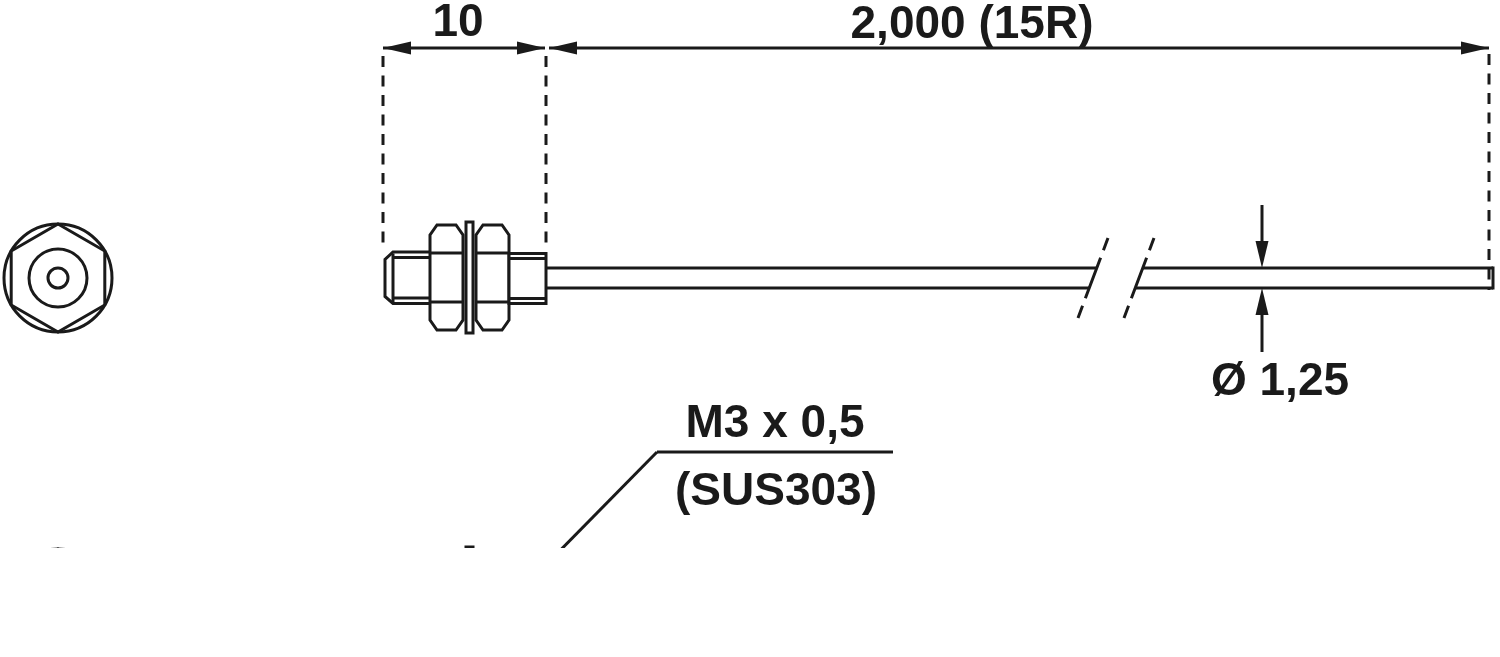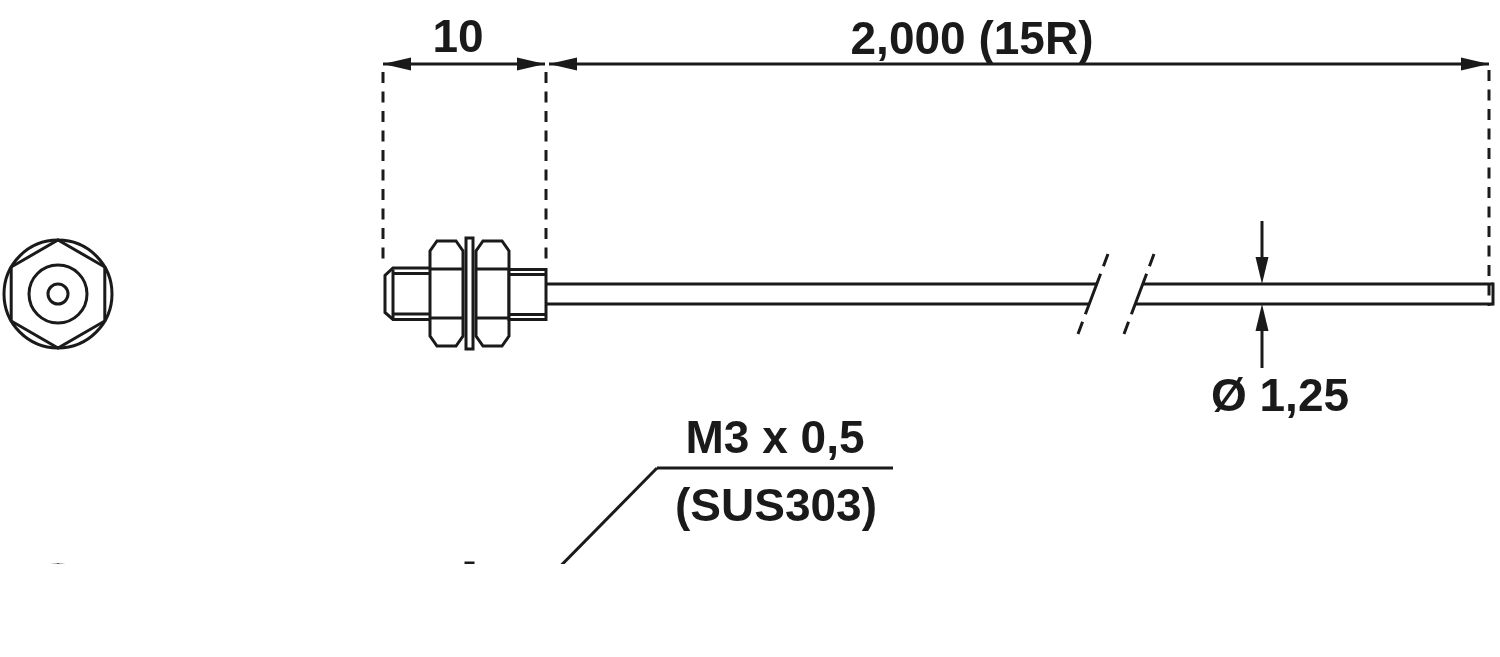--- a/index.html
+++ b/index.html
@@ -2,21 +2,20 @@
 <html><head>
 <meta charset="utf-8">
 <style>
   html, body { margin: 0; padding: 0; background: #ffffff; }
   .canvas {
     position: relative;
     width: 1500px;
     height: 548px;
     background: #ffffff;
     overflow: hidden;
-    margin-top: 16px;
   }
   svg { display: block; }
   .ln {
     stroke: #1a1a1a;
     stroke-width: 3;
     fill: none;
     stroke-linecap: butt;
     stroke-linejoin: miter;
   }
   .body-fill { fill: #ffffff; }

